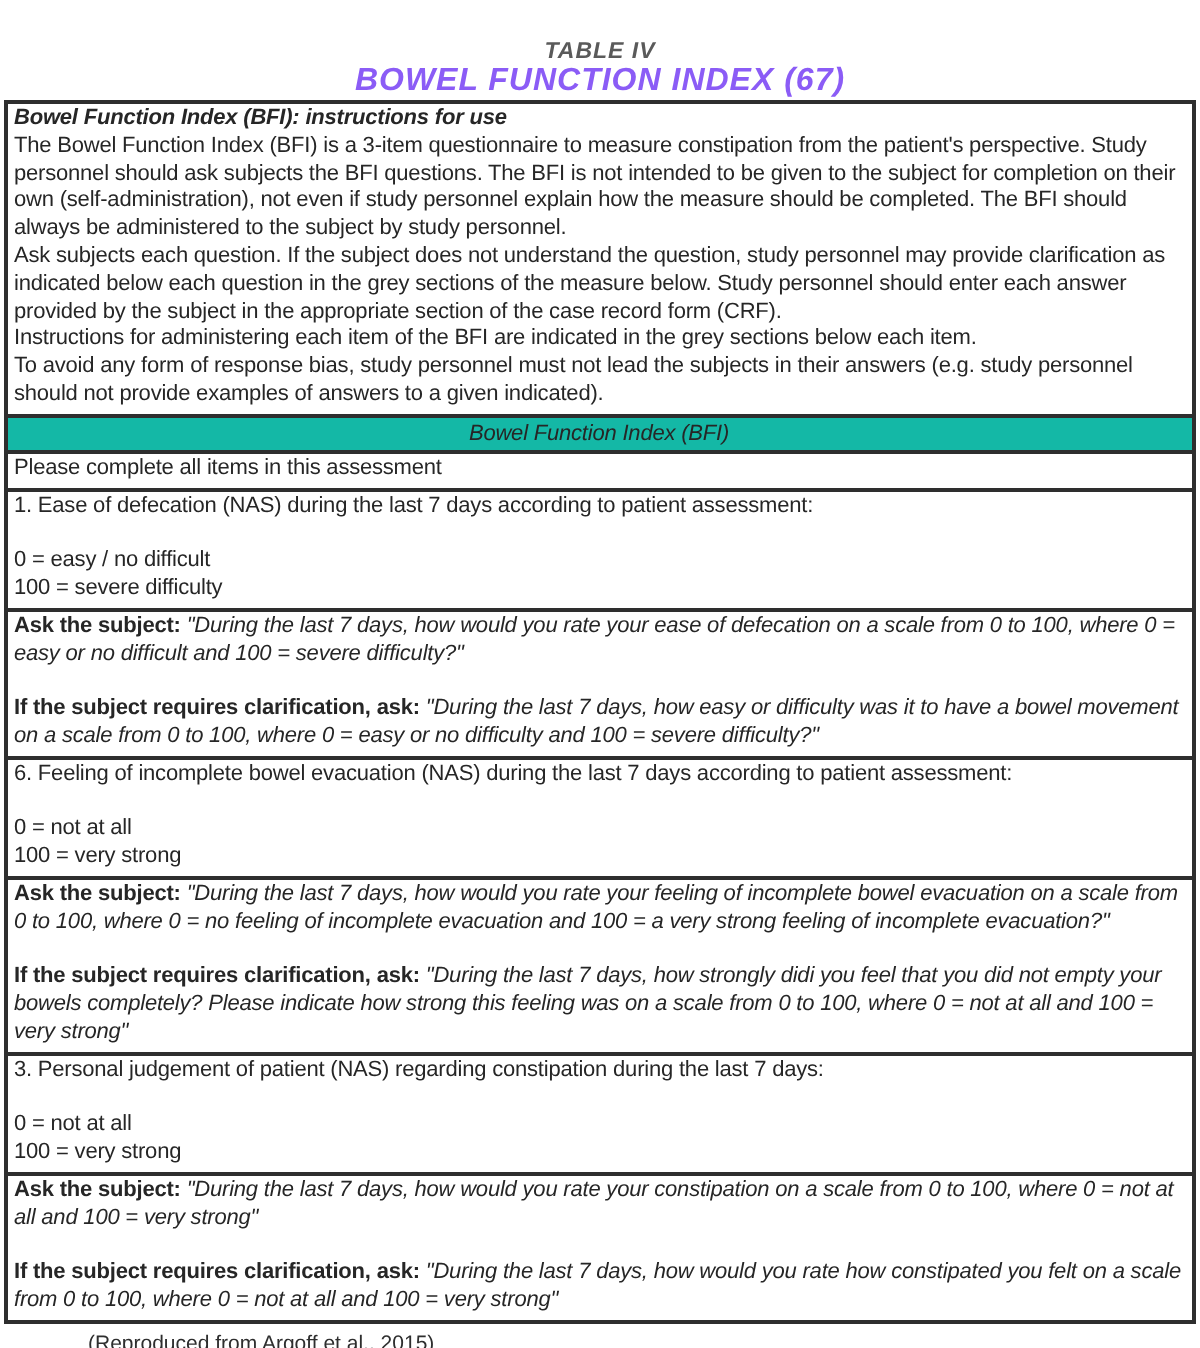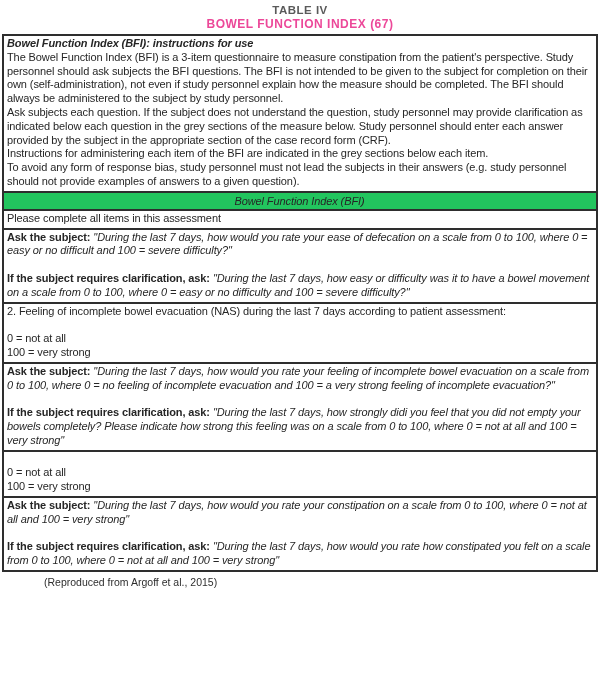--- a/index.html
+++ b/index.html
@@ -8,51 +8,52 @@
     background: #ffffff;
     width: 600px;
     height: 674px;
     overflow: hidden;
     font-family: "Liberation Sans", sans-serif;
     color: #262626;
     -webkit-font-smoothing: antialiased;
   }
   .page-title {
     text-align: center;
-    padding-top: 3px;
+    padding-top: 19px;
     letter-spacing: 0.5px;
+    font-style: italic;
   }
   .title-line1 {
     font-size: 11.5px;
     line-height: 14px;
     color: #5a5a5a;
     font-weight: bold;
   }
   .title-line2 {
-    font-size: 12px;
+    font-size: 16px;
     line-height: 15px;
-    color: #ec4899;
+    color: #8b5cf6;
     font-weight: bold;
   }
   .bfi-table {
     margin: 2px 2px 0 2px;
     border: 2px solid #2e2e2e;
     background: #ffffff;
   }
   .row {
     padding: 1px 4px 2px 3px;
     font-size: 11px;
     line-height: 13.8px;
     letter-spacing: -0.1px;
     border-top: 2px solid #2e2e2e;
   }
   .row:first-child { border-top: none; }
   .intro-heading { font-weight: bold; font-style: italic; }
   .band {
-    background: #22c55e;
+    background: #14b8a6;
     text-align: center;
     font-style: italic;
     font-size: 11px;
     line-height: 14px;
     padding-top: 1px;
     padding-bottom: 1px;
   }
   .spacer { height: 13.8px; }
   .lbl { font-weight: bold; text-align: right; }
   .it { font-style: italic; }
@@ -72,46 +73,53 @@
   <div class="title-line2">BOWEL FUNCTION INDEX (67)</div>
 </div>
 
 <div class="bfi-table">
 
   <div class="row">
     <div class="intro-heading">Bowel Function Index (BFI): instructions for use</div>
     <div>The Bowel Function Index (BFI) is a 3-item questionnaire to measure constipation from the patient's perspective. Study personnel should ask subjects the BFI questions. The BFI is not intended to be given to the subject for completion on their own (self-administration), not even if study personnel explain how the measure should be completed. The BFI should always be administered to the subject by study personnel.</div>
     <div>Ask subjects each question. If the subject does not understand the question, study personnel may provide clarification as indicated below each question in the grey sections of the measure below. Study personnel should enter each answer provided by the subject in the appropriate section of the case record form (CRF).</div>
     <div>Instructions for administering each item of the BFI are indicated in the grey sections below each item.</div>
-    <div>To avoid any form of response bias, study personnel must not lead the subjects in their answers (e.g. study personnel should not provide examples of answers to a given question).</div>
+    <div>To avoid any form of response bias, study personnel must not lead the subjects in their answers (e.g. study personnel should not provide examples of answers to a given indicated).</div>
   </div>
 
   <div class="row band">Bowel Function Index (BFI)</div>
 
   <div class="row">Please complete all items in this assessment</div>
 
   <div class="row">
+    <div>1. Ease of defecation (NAS) during the last 7 days according to patient assessment:</div>
+    <div class="spacer"></div>
+    <div>0 = easy / no difficult</div>
+    <div>100 = severe difficulty</div>
+  </div>
+  <div class="row">
     <div><span class="lbl">Ask the subject:</span> <span class="it">"During the last 7 days, how would you rate your ease of defecation on a scale from 0 to 100, where 0 = easy or no difficult and 100 = severe difficulty?"</span></div>
     <div class="spacer"></div>
     <div><span class="lbl">If the subject requires clarification, ask:</span> <span class="it">"During the last 7 days, how easy or difficulty was it to have a bowel movement on a scale from 0 to 100, where 0 = easy or no difficulty and 100 = severe difficulty?"</span></div>
   </div>
 
   <div class="row">
-    <div>2. Feeling of incomplete bowel evacuation (NAS) during the last 7 days according to patient assessment:</div>
+    <div>6. Feeling of incomplete bowel evacuation (NAS) during the last 7 days according to patient assessment:</div>
     <div class="spacer"></div>
     <div>0 = not at all</div>
     <div>100 = very strong</div>
   </div>
   <div class="row">
     <div><span class="lbl">Ask the subject:</span> <span class="it">"During the last 7 days, how would you rate your feeling of incomplete bowel evacuation on a scale from 0 to 100, where 0 = no feeling of incomplete evacuation and 100 = a very strong feeling of incomplete evacuation?"</span></div>
     <div class="spacer"></div>
     <div><span class="lbl">If the subject requires clarification, ask:</span> <span class="it">"During the last 7 days, how strongly didi you feel that you did not empty your bowels completely? Please indicate how strong this feeling was on a scale from 0 to 100, where 0 = not at all and 100 = very strong"</span></div>
   </div>
 
   <div class="row">
+    <div>3. Personal judgement of patient (NAS) regarding constipation during the last 7 days:</div>
     <div class="spacer"></div>
     <div>0 = not at all</div>
     <div>100 = very strong</div>
   </div>
   <div class="row">
     <div><span class="lbl">Ask the subject:</span> <span class="it">"During the last 7 days, how would you rate your constipation on a scale from 0 to 100, where 0 = not at all and 100 = very strong"</span></div>
     <div class="spacer"></div>
     <div><span class="lbl">If the subject requires clarification, ask:</span> <span class="it">"During the last 7 days, how would you rate how constipated you felt on a scale from 0 to 100, where 0 = not at all and 100 = very strong"</span></div>
   </div>
 

